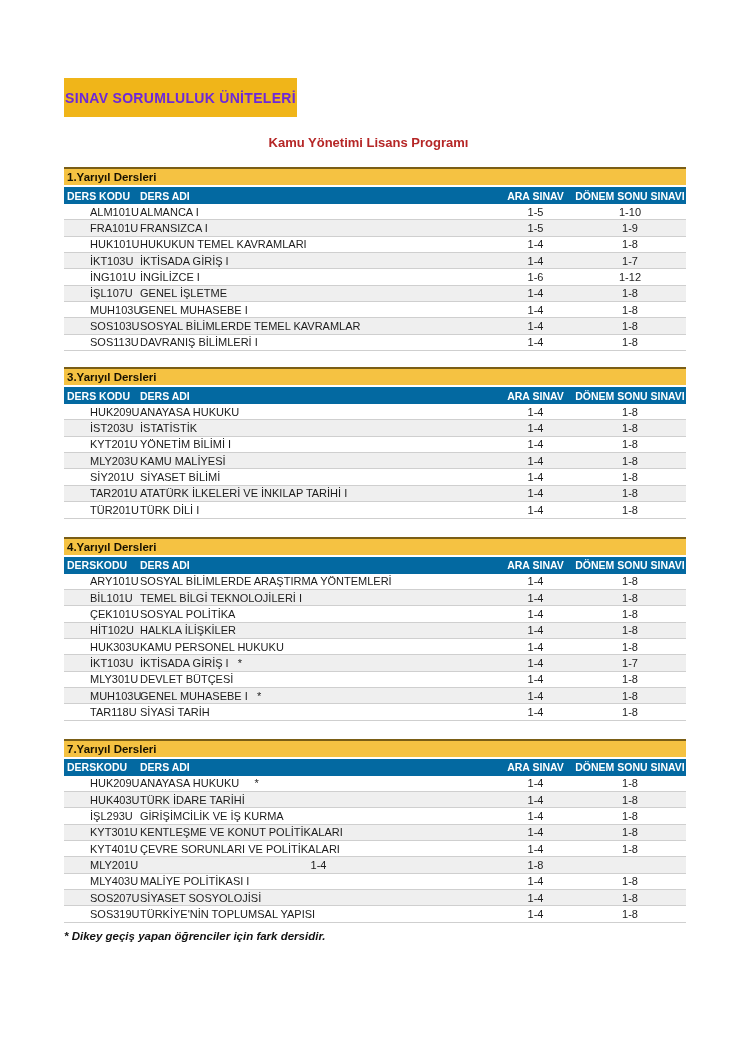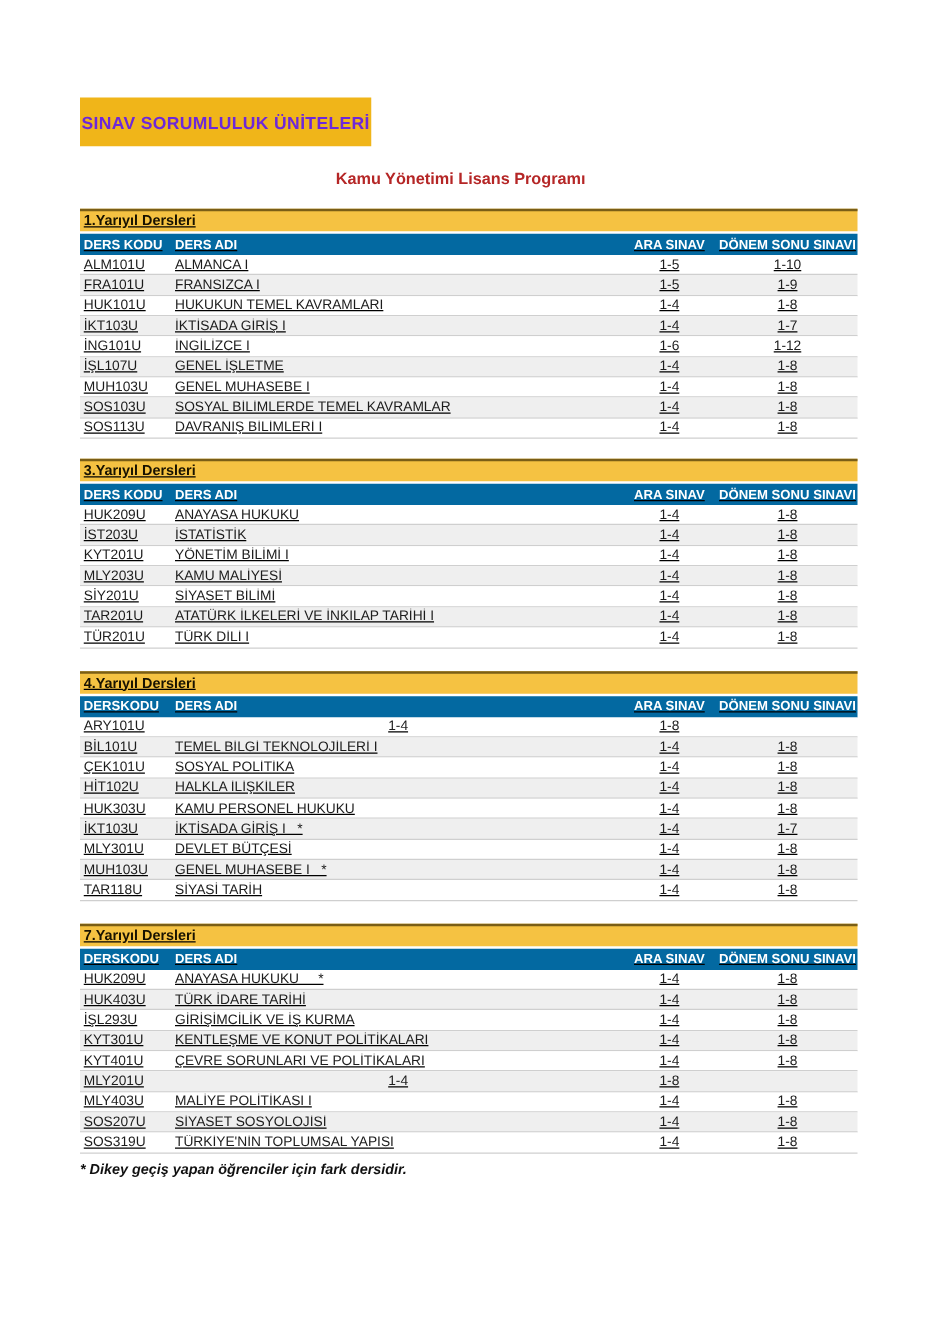--- a/index.html
+++ b/index.html
@@ -44,21 +44,21 @@
     font-weight: bold;
     font-size: 13px;
     color: #B52626;
   }
   .content {
     position: absolute;
     left: 64px;
     top: 167px;
     width: 622px;
   }
-  .ctable { margin-bottom: 16px; text-decoration: underline; }
+  .ctable { margin-bottom: 16px; }
   .ctable:nth-child(2), .ctable:nth-child(3) { margin-bottom: 18px; }
   .section-bar {
     box-sizing: border-box;
     height: 18px;
     background: #F5C242;
     border-top: 2px solid #7A5E16;
     padding-left: 3px;
     display: flex;
     align-items: center;
   }
@@ -85,21 +85,21 @@
   .head-row .c3, .head-row .c4 { text-align: center; }
   .trow {
     box-sizing: border-box;
     height: 16.35px;
     border-bottom: 1px solid #CFCFCF;
     font-size: 11px;
     color: #1c1c1c;
     background: #ffffff;
   }
   .trow:nth-child(even) { background: #EFEFEF; }
-  .trow .c1 { padding-left: 3px; white-space: nowrap; }
+  .trow .c1 { padding-left: 3px; white-space: nowrap; margin-left: 23px; }
   .trow .c2 { white-space: pre; overflow: hidden; }
   .trow .c3, .trow .c4 { text-align: center; }
   .footnote {
     position: absolute;
     left: 64px;
     top: 930px;
     font-weight: bold;
     font-style: italic;
     font-size: 11.5px;
     color: #111111;
@@ -247,20 +247,21 @@
     </div>
     <div class="head-row grid-cols">
       <span class="c1">DERSKODU</span>
       <span class="c2">DERS ADI</span>
       <span class="c3">ARA SINAV</span>
       <span class="c4">DÖNEM SONU SINAVI</span>
     </div>
     <div class="rows">
           <div class="trow grid-cols">
             <span class="c1">ARY101U</span>
+            <span class="c2">SOSYAL BİLİMLERDE ARAŞTIRMA YÖNTEMLERİ</span>
             <span class="c3">1-4</span>
             <span class="c4">1-8</span>
           </div>
           <div class="trow grid-cols">
             <span class="c1">BİL101U</span>
             <span class="c2">TEMEL BİLGİ TEKNOLOJİLERİ I</span>
             <span class="c3">1-4</span>
             <span class="c4">1-8</span>
           </div>
           <div class="trow grid-cols">

